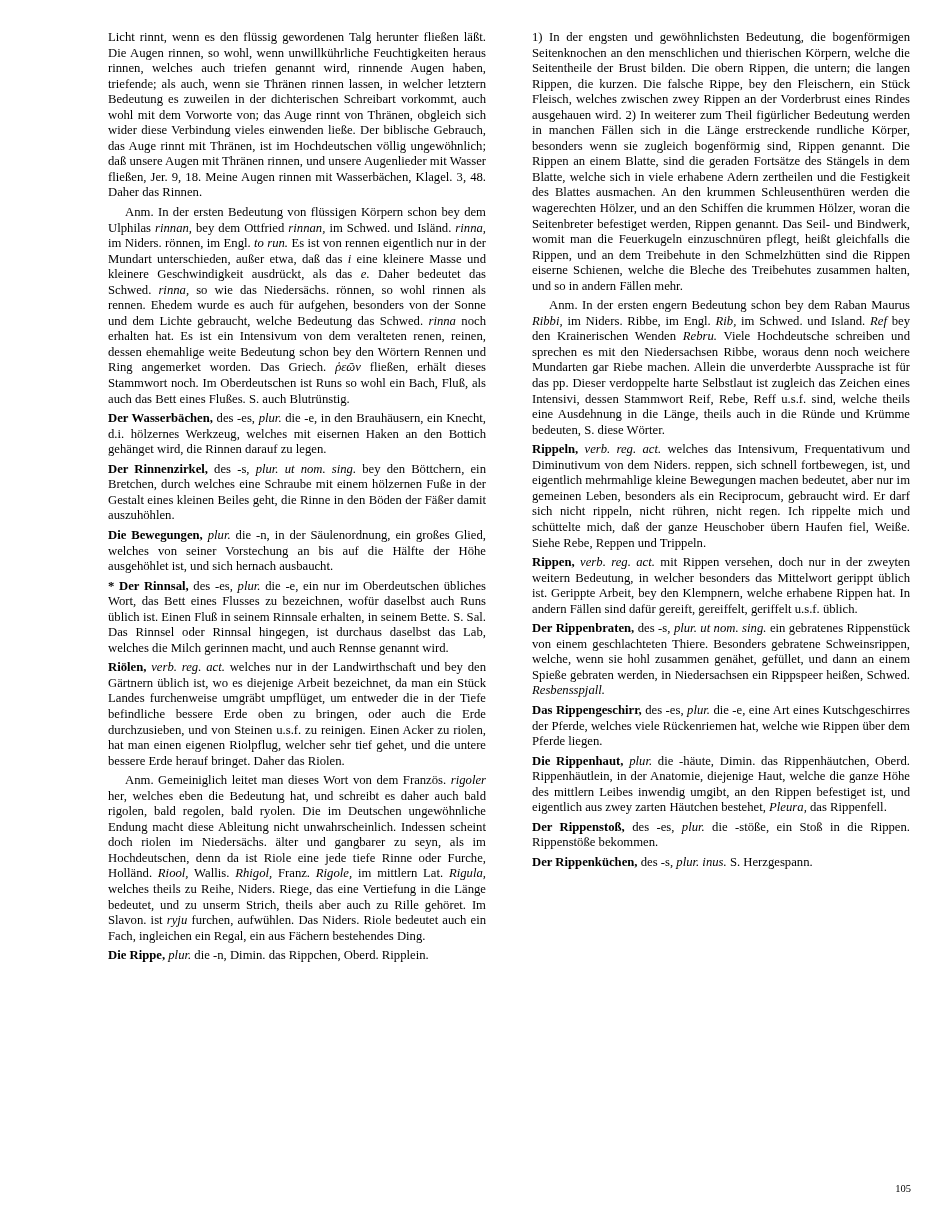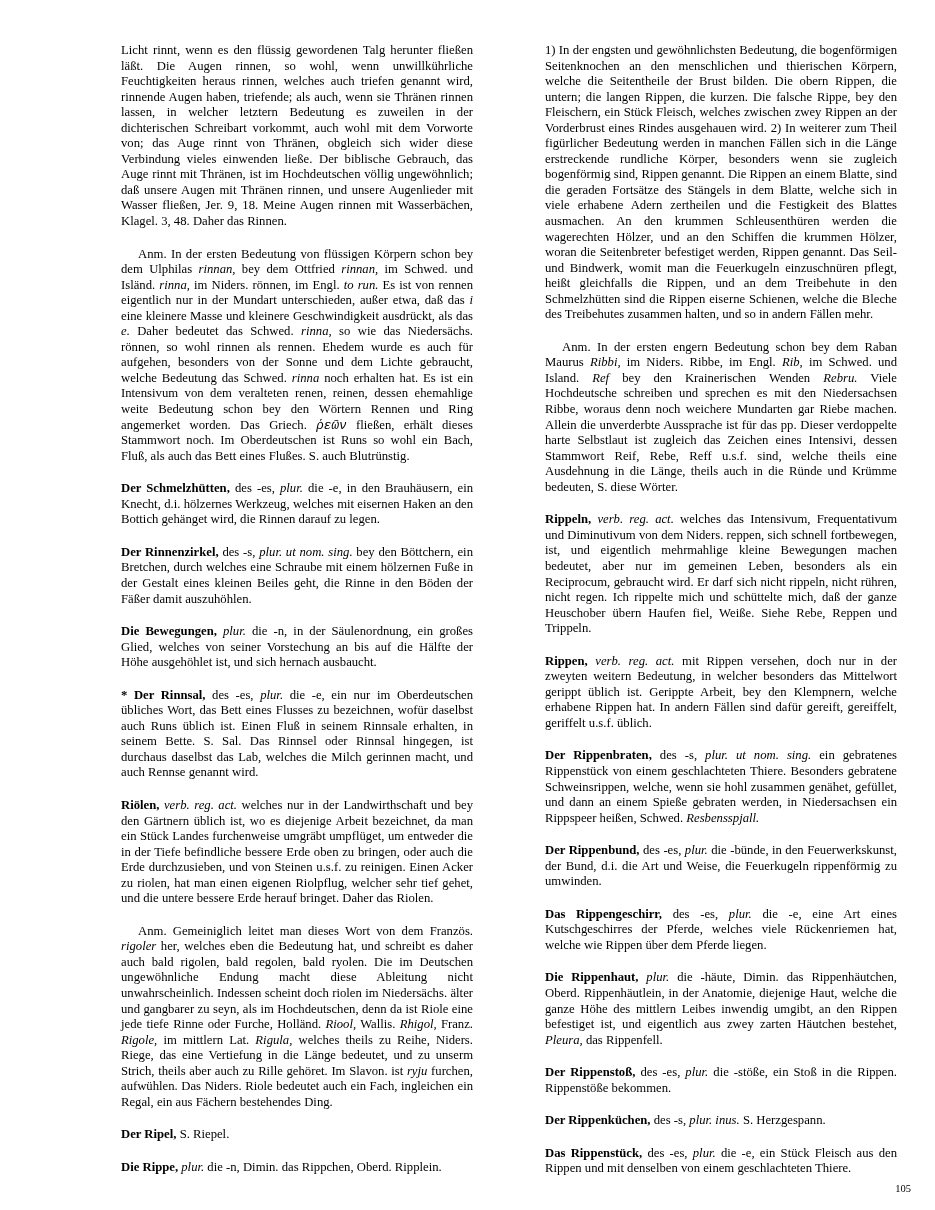--- a/index.html
+++ b/index.html
@@ -34,64 +34,61 @@
   }
   .col {
     width: 386px;
     font-size: 12.7px;
     line-height: 15.55px;
     text-align: justify;
     text-justify: inter-word;
     hyphens: manual;
   }
   .col p {
-    margin: 17px;
+    margin: 4px;
     text-indent: 0;
   }
   .col p.indent {
     text-indent: 17px;
   }
   .b { font-weight: bold; }
   .i { font-style: italic; }
   .pagenum {
     position: absolute;
     right: 24px;
     bottom: 16px;
     font-size: 10.5px;
     font-family: "Liberation Serif", serif;
     color: #000;
     margin-top: 44px;
   }
-  .greek { font-family: Liberation Mono, monospace; }
+  .greek { font-family: Liberation Serif, serif; }
 </style>
 </head>
 <body>
 
 <div class="page">
   <div class="columns">
     <div class="col" id="col-left">
         <p><span>Licht rinnt, wenn es den flüssig gewordenen Talg herunter fließen läßt. Die Augen rinnen, so wohl, wenn unwillkührliche Feuchtigkeiten heraus rinnen, welches auch triefen genannt wird, rinnende Augen haben, triefende; als auch, wenn sie Thränen rinnen lassen, in welcher letztern Bedeutung es zuweilen in der dichterischen Schreibart vorkommt, auch wohl mit dem Vorworte von; das Auge rinnt von Thränen, obgleich sich wider diese Verbindung vieles einwenden ließe. Der biblische Gebrauch, das Auge rinnt mit Thränen, ist im Hochdeutschen völlig ungewöhnlich; daß unsere Augen mit Thränen rinnen, und unsere Augenlieder mit Wasser fließen, Jer. 9, 18. Meine Augen rinnen mit Wasserbächen, Klagel. 3, 48. Daher das Rinnen.</span></p>
         <p class="indent"><span>Anm. In der ersten Bedeutung von flüssigen Körpern schon bey dem Ulphilas </span><span class="i">rinnan,</span><span> bey dem Ottfried </span><span class="i">rinnan,</span><span> im Schwed. und Isländ. </span><span class="i">rinna,</span><span> im Niders. rönnen, im Engl. </span><span class="i">to run.</span><span> Es ist von rennen eigentlich nur in der Mundart unterschieden, außer etwa, daß das </span><span class="i">i</span><span> eine kleinere Masse und kleinere Geschwindigkeit ausdrückt, als das </span><span class="i">e.</span><span> Daher bedeutet das Schwed. </span><span class="i">rinna,</span><span> so wie das Niedersächs. rönnen, so wohl rinnen als rennen. Ehedem wurde es auch für aufgehen, besonders von der Sonne und dem Lichte gebraucht, welche Bedeutung das Schwed. </span><span class="i">rinna</span><span> noch erhalten hat. Es ist ein Intensivum von dem veralteten renen, reinen, dessen ehemahlige weite Bedeutung schon bey den Wörtern Rennen und Ring angemerket worden. Das Griech. </span><span class="greek i">ῥεῶν</span><span> fließen, erhält dieses Stammwort noch. Im Oberdeutschen ist Runs so wohl ein Bach, Fluß, als auch das Bett eines Flußes. S. auch Blutrünstig.</span></p>
-        <p><span class="b">Der Schmelzhütten,</span><span> des -es, </span><span class="i">plur.</span><span> die -e, in den Brauhäusern, ein Knecht, d.i. hölzernes Werkzeug, welches mit eisernen Haken an den Bottich gehänget wird, die Rinnen darauf zu legen.</span></p>
+        <p><span class="b">Der Wasserbächen,</span><span> des -es, </span><span class="i">plur.</span><span> die -e, in den Brauhäusern, ein Knecht, d.i. hölzernes Werkzeug, welches mit eisernen Haken an den Bottich gehänget wird, die Rinnen darauf zu legen.</span></p>
         <p><span class="b">Der Rinnenzirkel,</span><span> des -s, </span><span class="i">plur. ut nom. sing.</span><span> bey den Böttchern, ein Bretchen, durch welches eine Schraube mit einem hölzernen Fuße in der Gestalt eines kleinen Beiles geht, die Rinne in den Böden der Fäßer damit auszuhöhlen.</span></p>
         <p><span class="b">Die Bewegungen,</span><span> </span><span class="i">plur.</span><span> die -n, in der Säulenordnung, ein großes Glied, welches von seiner Vorstechung an bis auf die Hälfte der Höhe ausgehöhlet ist, und sich hernach ausbaucht.</span></p>
         <p><span class="b">* Der Rinnsal,</span><span> des -es, </span><span class="i">plur.</span><span> die -e, ein nur im Oberdeutschen übliches Wort, das Bett eines Flusses zu bezeichnen, wofür daselbst auch Runs üblich ist. Einen Fluß in seinem Rinnsale erhalten, in seinem Bette. S. Sal. Das Rinnsel oder Rinnsal hingegen, ist durchaus daselbst das Lab, welches die Milch gerinnen macht, und auch Rennse genannt wird.</span></p>
         <p><span class="b">Riölen,</span><span> </span><span class="i">verb. reg. act.</span><span> welches nur in der Landwirthschaft und bey den Gärtnern üblich ist, wo es diejenige Arbeit bezeichnet, da man ein Stück Landes furchenweise umgräbt umpflüget, um entweder die in der Tiefe befindliche bessere Erde oben zu bringen, oder auch die Erde durchzusieben, und von Steinen u.s.f. zu reinigen. Einen Acker zu riolen, hat man einen eigenen Riolpflug, welcher sehr tief gehet, und die untere bessere Erde herauf bringet. Daher das Riolen.</span></p>
         <p class="indent"><span>Anm. Gemeiniglich leitet man dieses Wort von dem Französ. </span><span class="i">rigoler</span><span> her, welches eben die Bedeutung hat, und schreibt es daher auch bald rigolen, bald regolen, bald ryolen. Die im Deutschen ungewöhnliche Endung macht diese Ableitung nicht unwahrscheinlich. Indessen scheint doch riolen im Niedersächs. älter und gangbarer zu seyn, als im Hochdeutschen, denn da ist Riole eine jede tiefe Rinne oder Furche, Holländ. </span><span class="i">Riool,</span><span> Wallis. </span><span class="i">Rhigol,</span><span> Franz. </span><span class="i">Rigole,</span><span> im mittlern Lat. </span><span class="i">Rigula,</span><span> welches theils zu Reihe, Niders. Riege, das eine Vertiefung in die Länge bedeutet, und zu unserm Strich, theils aber auch zu Rille gehöret. Im Slavon. ist </span><span class="i">ryju</span><span> furchen, aufwühlen. Das Niders. Riole bedeutet auch ein Fach, ingleichen ein Regal, ein aus Fächern bestehendes Ding.</span></p>
-        <p><span class="b">Der Ripel,</span><span> S. Riepel.</span></p>
         <p><span class="b">Die Rippe,</span><span> </span><span class="i">plur.</span><span> die -n, Dimin. das Rippchen, Oberd. Ripplein.</span></p>
       </div>
     <div class="col" id="col-right">
         <p><span>1) In der engsten und gewöhnlichsten Bedeutung, die bogenförmigen Seitenknochen an den menschlichen und thierischen Körpern, welche die Seitentheile der Brust bilden. Die obern Rippen, die untern; die langen Rippen, die kurzen. Die falsche Rippe, bey den Fleischern, ein Stück Fleisch, welches zwischen zwey Rippen an der Vorderbrust eines Rindes ausgehauen wird. 2) In weiterer zum Theil figürlicher Bedeutung werden in manchen Fällen sich in die Länge erstreckende rundliche Körper, besonders wenn sie zugleich bogenförmig sind, Rippen genannt. Die Rippen an einem Blatte, sind die geraden Fortsätze des Stängels in dem Blatte, welche sich in viele erhabene Adern zertheilen und die Festigkeit des Blattes ausmachen. An den krummen Schleusenthüren werden die wagerechten Hölzer, und an den Schiffen die krummen Hölzer, woran die Seitenbreter befestiget werden, Rippen genannt. Das Seil- und Bindwerk, womit man die Feuerkugeln einzuschnüren pflegt, heißt gleichfalls die Rippen, und an dem Treibehute in den Schmelzhütten sind die Rippen eiserne Schienen, welche die Bleche des Treibehutes zusammen halten, und so in andern Fällen mehr.</span></p>
         <p class="indent"><span>Anm. In der ersten engern Bedeutung schon bey dem Raban Maurus </span><span class="i">Ribbi,</span><span> im Niders. Ribbe, im Engl. </span><span class="i">Rib,</span><span> im Schwed. und Island. </span><span class="i">Ref</span><span> bey den Krainerischen Wenden </span><span class="i">Rebru.</span><span> Viele Hochdeutsche schreiben und sprechen es mit den Niedersachsen Ribbe, woraus denn noch weichere Mundarten gar Riebe machen. Allein die unverderbte Aussprache ist für das pp. Dieser verdoppelte harte Selbstlaut ist zugleich das Zeichen eines Intensivi, dessen Stammwort Reif, Rebe, Reff u.s.f. sind, welche theils eine Ausdehnung in die Länge, theils auch in die Ründe und Krümme bedeuten, S. diese Wörter.</span></p>
         <p><span class="b">Rippeln,</span><span> </span><span class="i">verb. reg. act.</span><span> welches das Intensivum, Frequentativum und Diminutivum von dem Niders. reppen, sich schnell fortbewegen, ist, und eigentlich mehrmahlige kleine Bewegungen machen bedeutet, aber nur im gemeinen Leben, besonders als ein Reciprocum, gebraucht wird. Er darf sich nicht rippeln, nicht rühren, nicht regen. Ich rippelte mich und schüttelte mich, daß der ganze Heuschober übern Haufen fiel, Weiße. Siehe Rebe, Reppen und Trippeln.</span></p>
         <p><span class="b">Rippen,</span><span> </span><span class="i">verb. reg. act.</span><span> mit Rippen versehen, doch nur in der zweyten weitern Bedeutung, in welcher besonders das Mittelwort gerippt üblich ist. Gerippte Arbeit, bey den Klempnern, welche erhabene Rippen hat. In andern Fällen sind dafür gereift, gereiffelt, geriffelt u.s.f. üblich.</span></p>
         <p><span class="b">Der Rippenbraten,</span><span> des -s, </span><span class="i">plur. ut nom. sing.</span><span> ein gebratenes Rippenstück von einem geschlachteten Thiere. Besonders gebratene Schweinsrippen, welche, wenn sie hohl zusammen genähet, gefüllet, und dann an einem Spieße gebraten werden, in Niedersachsen ein Rippspeer heißen, Schwed. </span><span class="i">Resbensspjall.</span></p>
-        <p><span class="b">Der Rippenbund,</span><span> des -es, </span><span class="i">plur.</span><span> die -bünde, in den Feuerwerkskunst, der Bund, d.i. die Art und Weise, die Feuerkugeln rippenförmig zu umwinden.</span></p>
         <p><span class="b">Das Rippengeschirr,</span><span> des -es, </span><span class="i">plur.</span><span> die -e, eine Art eines Kutschgeschirres der Pferde, welches viele Rückenriemen hat, welche wie Rippen über dem Pferde liegen.</span></p>
         <p><span class="b">Die Rippenhaut,</span><span> </span><span class="i">plur.</span><span> die -häute, Dimin. das Rippenhäutchen, Oberd. Rippenhäutlein, in der Anatomie, diejenige Haut, welche die ganze Höhe des mittlern Leibes inwendig umgibt, an den Rippen befestiget ist, und eigentlich aus zwey zarten Häutchen bestehet, </span><span class="i">Pleura,</span><span> das Rippenfell.</span></p>
         <p><span class="b">Der Rippenstoß,</span><span> des -es, </span><span class="i">plur.</span><span> die -stöße, ein Stoß in die Rippen. Rippenstöße bekommen.</span></p>
         <p><span class="b">Der Rippenküchen,</span><span> des -s, </span><span class="i">plur. inus.</span><span> S. Herzgespann.</span></p>
-        <p><span class="b">Das Rippenstück,</span><span> des -es, </span><span class="i">plur.</span><span> die -e, ein Stück Fleisch aus den Rippen und mit denselben von einem geschlachteten Thiere.</span></p>
       </div>
   </div>
   <div class="pagenum">105</div>
 </div>
 
 </body></html>

